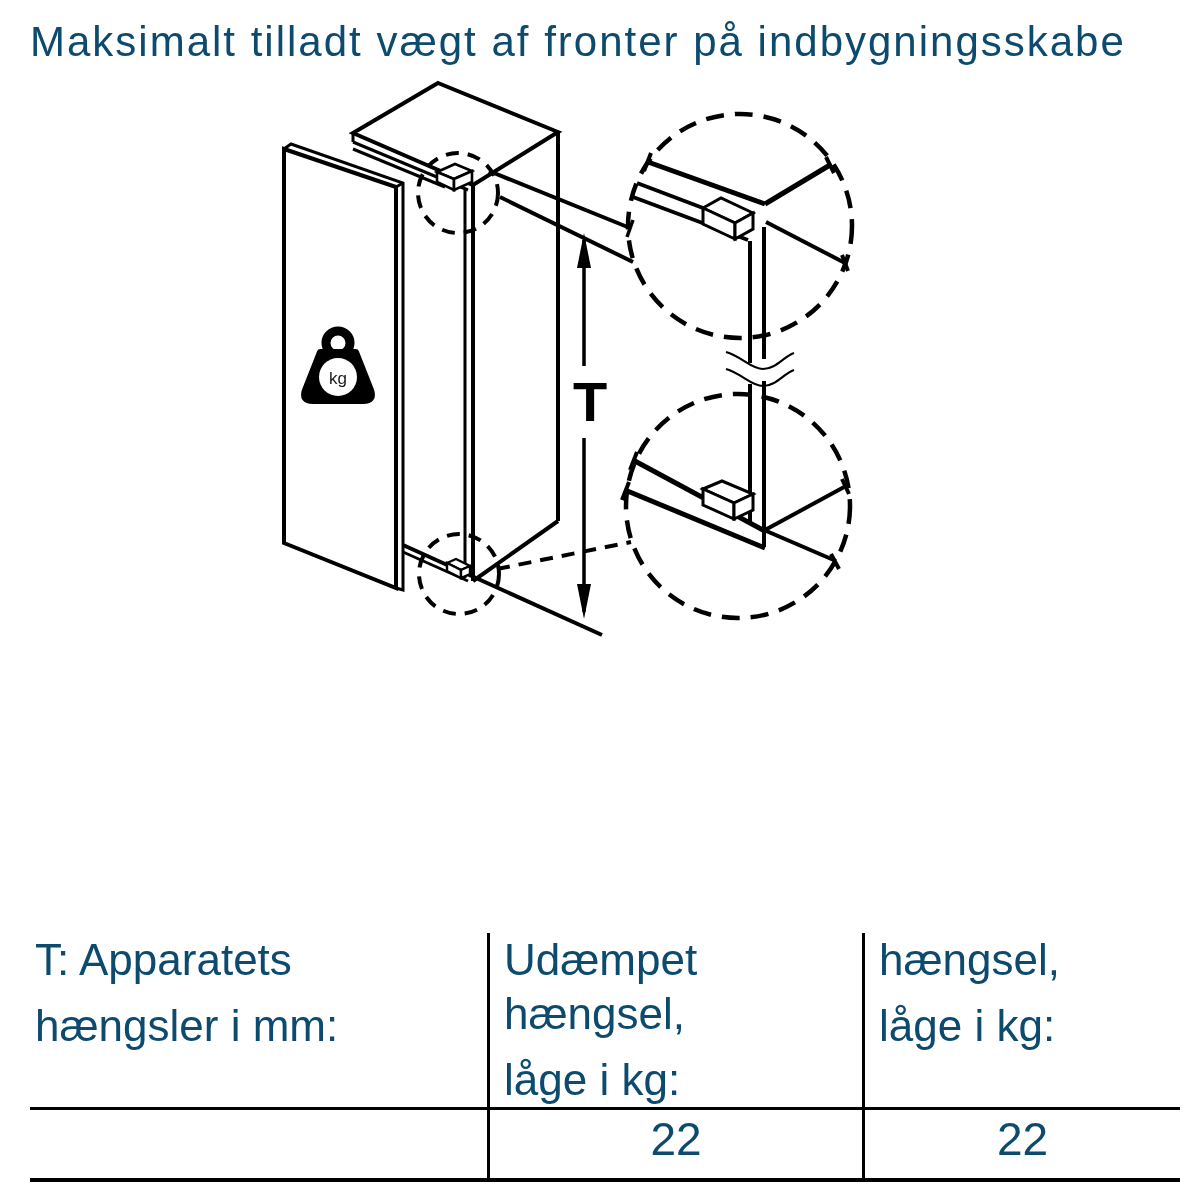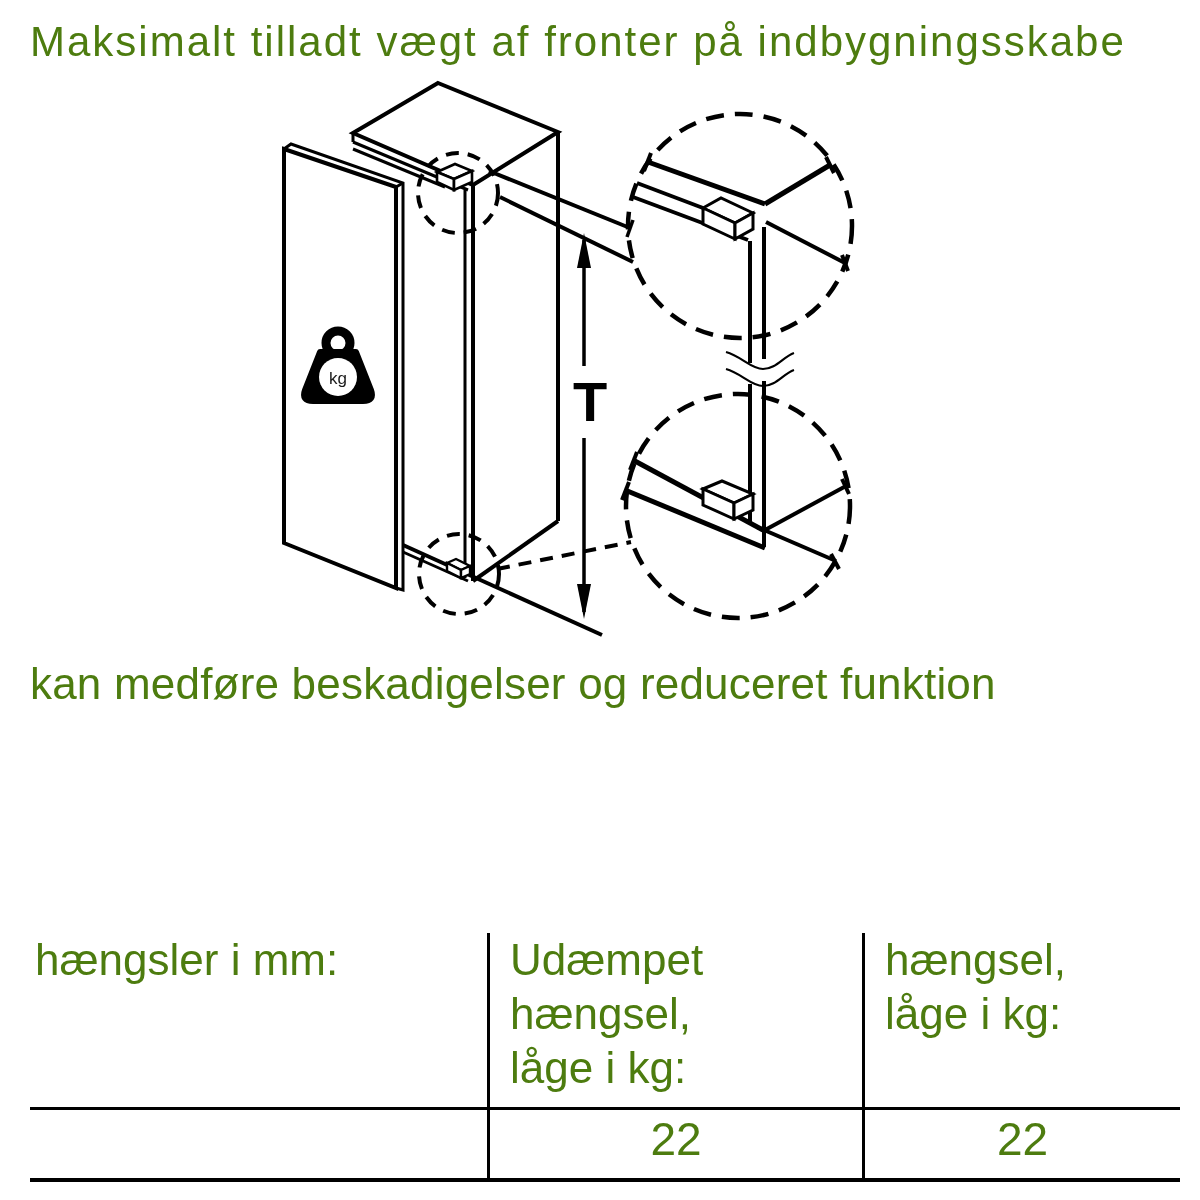--- a/index.html
+++ b/index.html
@@ -1,18 +1,18 @@
 <!DOCTYPE html>
 <html><head>
 <meta charset="utf-8">
 <style>
   html,body{margin:0;padding:0;background:#e8e8e8;}
   .page{
     position:relative;width:1200px;height:1200px;background:#ffffff;
-    font-family:"Liberation Sans","DejaVu Sans",sans-serif;color:#4d7c0f;
+    font-family:"Liberation Sans","DejaVu Sans",sans-serif;color:#0c4a6e;
     overflow:hidden;margin:0 auto;
   }
   .title{
     position:absolute;left:30px;top:18px;width:1165px;
     font-size:42px;line-height:48px;font-weight:400;letter-spacing:2px;
     white-space:nowrap;
   }
   .diagram-svg{position:absolute;left:0;top:0;width:1200px;height:1200px;}
   .paragraph{
     position:absolute;left:30px;top:660px;width:1150px;
@@ -21,23 +21,23 @@
   .spec-table{
     position:absolute;left:30px;top:933px;width:1150px;height:245px;
     display:flex;border-bottom:4px solid #000;box-sizing:content-box;
   }
   .spec-table .col{position:relative;height:100%;box-sizing:border-box;}
   .col.c1{width:457px;}
   .col.c2{width:375px;border-left:3px solid #000;}
   .col.c3{width:318px;border-left:3px solid #000;}
   .hdr{position:relative;height:174px;box-sizing:border-box;}
   .c1 .hdr{padding-left:5px;}
-  .c2 .hdr,.c3 .hdr{padding-left:20px;}
+  .c2 .hdr,.c3 .hdr{padding-left:14px;}
   .hline{font-size:44px;line-height:54px;white-space:nowrap;}
-  .hlast{margin-top:0;}
+  .hlast{margin-top:12px;}
   .hrule{
     position:absolute;left:0;top:174px;width:100%;height:3px;background:#000;
   }
   .val{
     position:absolute;top:183px;left:0;right:0;text-align:center;
     font-size:46px;line-height:46px;
   }
   svg text{font-family:"Liberation Sans","DejaVu Sans",sans-serif;}
 </style>
 </head>
@@ -147,28 +147,28 @@
         <path d="M734,503 L753,494 L753,510 L734,519 Z"></path>
       </g>
       <path d="M765,530 L846,486" stroke-width="4"></path>
       <path d="M842,479 L849,494" stroke-width="4"></path>
       <path d="M757,527 L836,561" stroke-width="4"></path>
       <path d="M831,554 L839,569" stroke-width="4"></path>
     </g>
   </svg>
 
   <div class="paragraph">
-    <div>kan medføre beskadigelser og reduceret funktion</div>
   </div>
 
   <div class="spec-table">
     <div class="hrule"></div>
 
     <div class="col c1">
       <div class="hdr">
+        <div class="hline">T: Apparatets</div>
         <div class="hline hlast">hængsler i mm:</div>
       </div>
     </div>
 
     <div class="col c2">
       <div class="hdr">
         <div class="hline">Udæmpet</div>
         <div class="hline">hængsel,</div>
         <div class="hline hlast">låge i kg:</div>
       </div>

